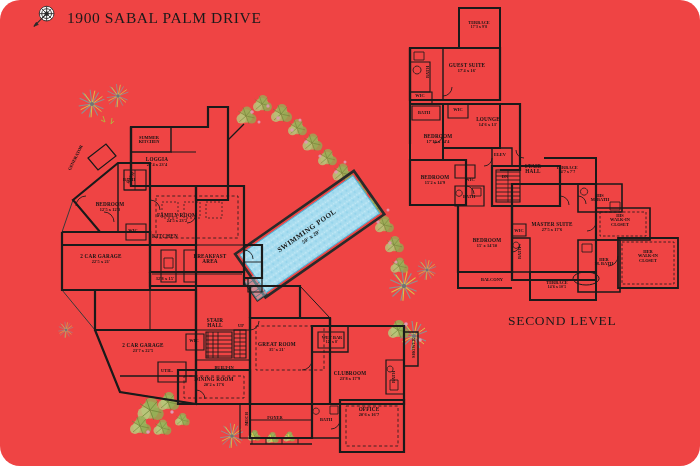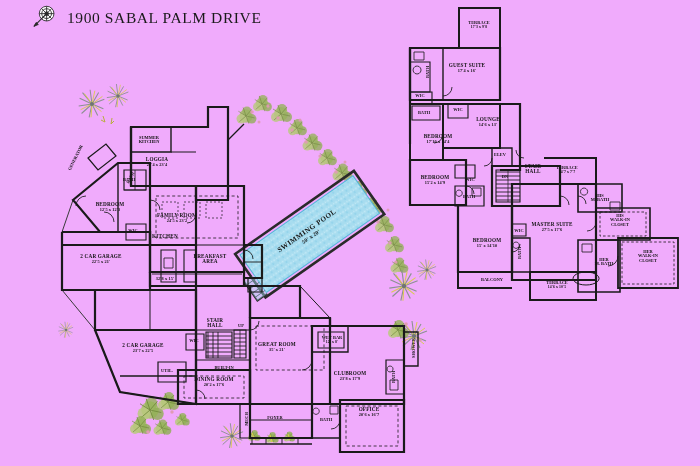--- a/index.html
+++ b/index.html
@@ -2,24 +2,25 @@
 <html><head>
 <meta charset="utf-8">
 <style>
   html, body {
     margin: 0; padding: 0;
     background: #ffffff;
   }
   #page {
     position: relative;
     width: 700px; height: 466px;
-    background: #f0abfc;
+    background: #ef4444;
     overflow: hidden;
     font-family: "Liberation Serif", serif;
     color: #1a1a1a;
+    border-radius: 20px;
   }
   
   #title-bar {
     position: absolute; left: 30px; top: 4px;
     display: flex; align-items: center; gap: 9px;
   }
   #compass-icon { width: 28px; height: 28px; display:block; }
   #plan-title {
     font-size: 15.5px;
     letter-spacing: 0.6px;
@@ -600,14 +601,15 @@
         <span class="nm">TERRACE</span>
         <span class="dm">14'6 x 10'5</span>
       </div>
     </div>
 
   <div class="rm pool" id="pool-label" style="left: 309px; top: 234px; transform: translate(-50%, -50%) rotate(-35deg);">
     <span class="nm">SWIMMING POOL</span>
     <span class="dm">50' x 20'</span>
   </div>
 
+  <div id="level-caption">SECOND LEVEL</div>
 
 </div>
 
 </body></html>

